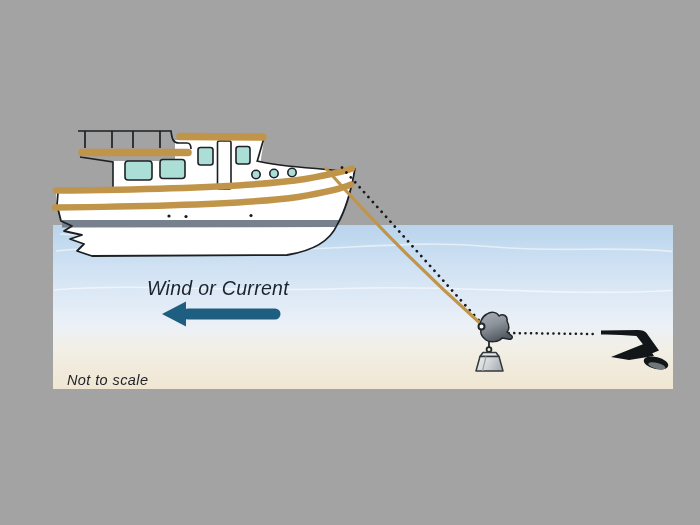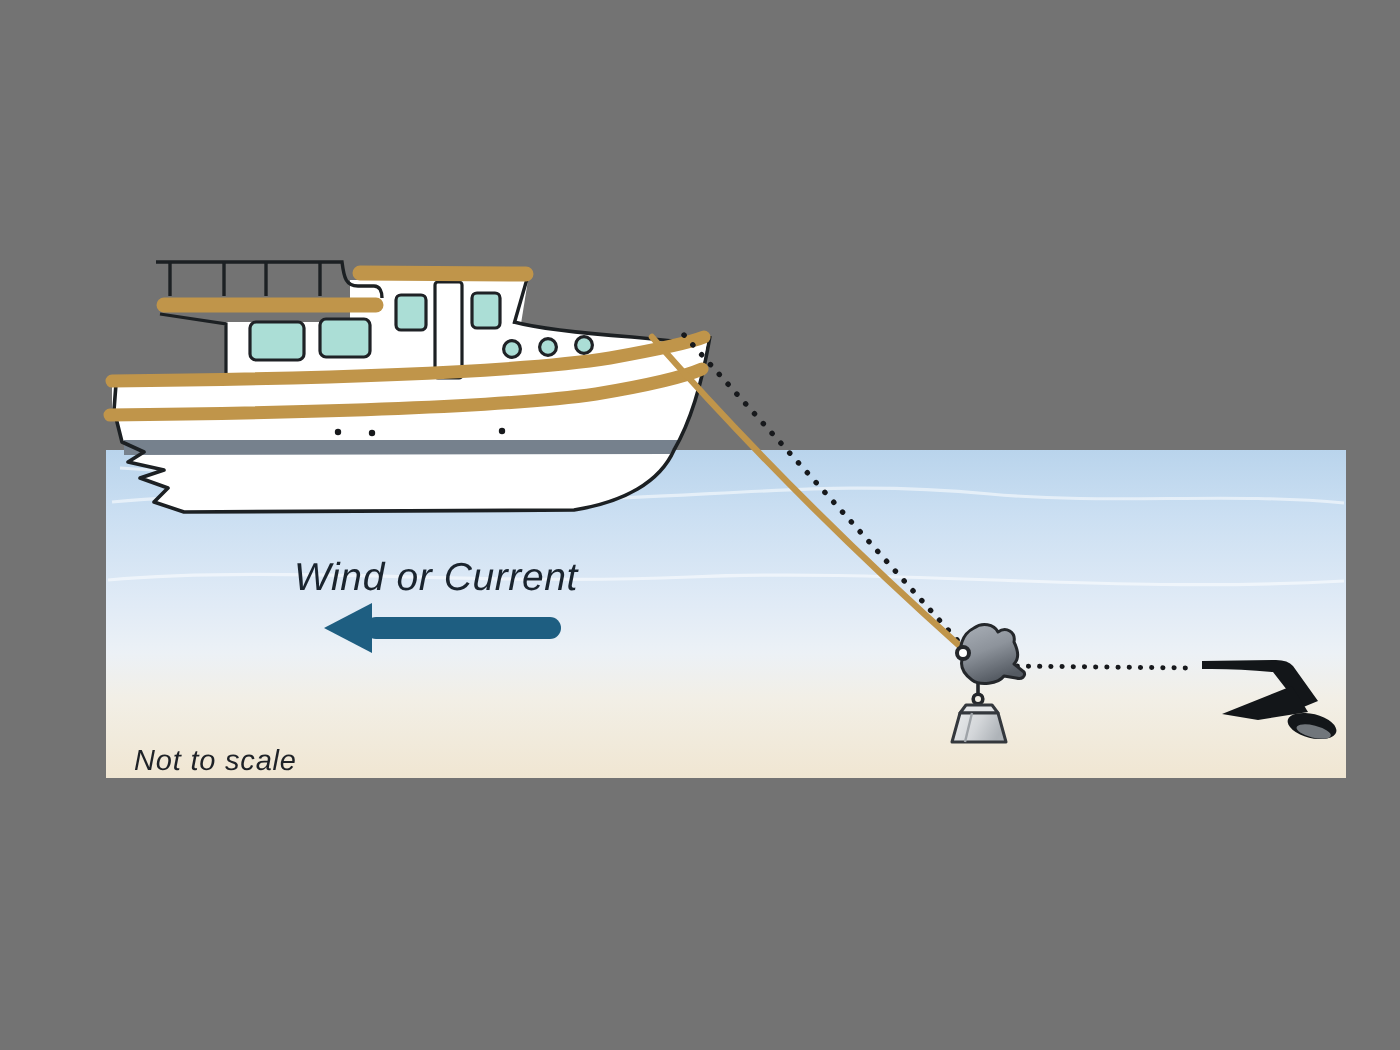--- a/index.html
+++ b/index.html
@@ -1,16 +1,16 @@
 <!DOCTYPE html>
 <html><head>
 <meta charset="utf-8">
 <style>
   html,body{margin:0;padding:0;background:#ffffff;}
-  .stage{position:relative;width:700px;height:525px;background:#737373;overflow:hidden;
+  .stage{position:relative;width:700px;height:525px;background:#a3a3a3;overflow:hidden;
          font-family:"Liberation Sans", sans-serif;text-decoration:underline;}
   svg{display:block;}
   text{font-family:"Liberation Sans", sans-serif;}
   .lbl{font-style:italic;}
 </style>
 </head>
 <body>
 
 <div class="stage">
 <svg width="700" height="525" viewBox="0 0 700 525">

